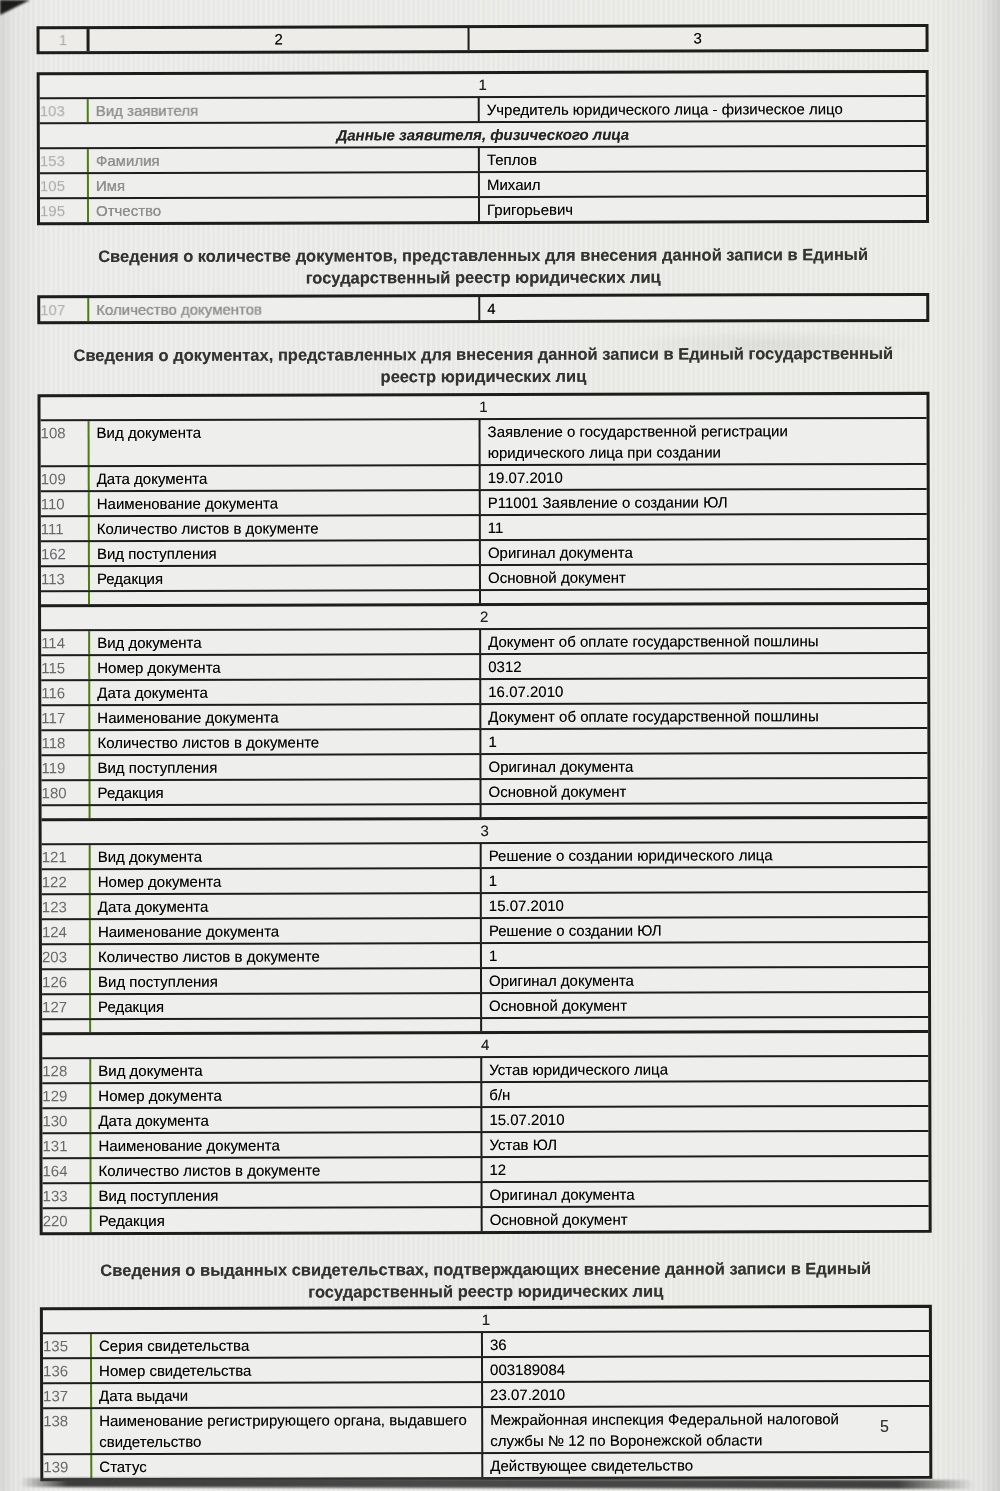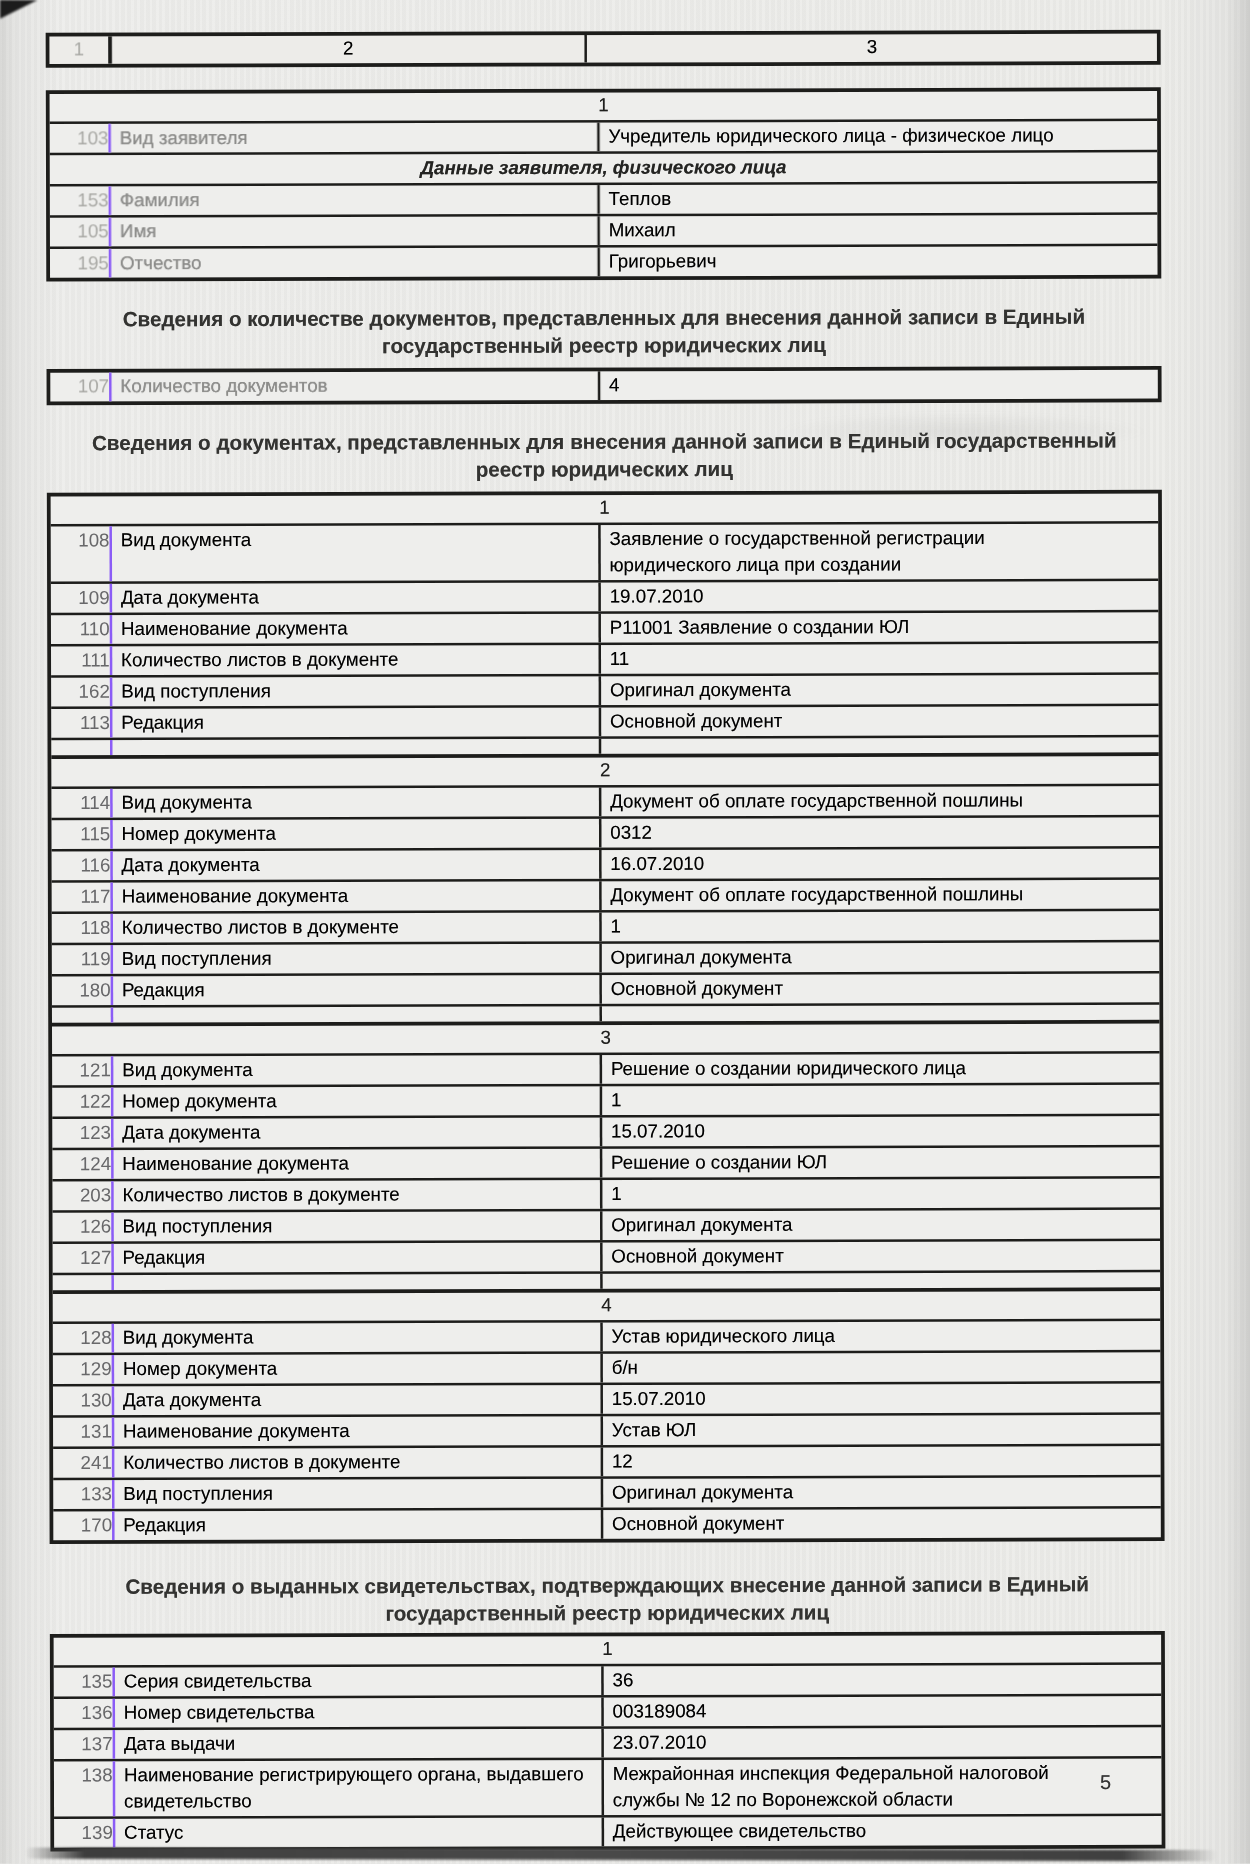--- a/index.html
+++ b/index.html
@@ -39,21 +39,21 @@
   .tbl{
     width:892px;margin-left:38px;box-sizing:border-box;
     border:3px solid #1d1d1b;background:#eeeeec;
     font-size:15px;
   }
   .trow{display:flex;border-bottom:2px solid #1d1d1b;min-height:23px;line-height:21px;box-sizing:border-box;}
   .trow:last-child{border-bottom:none;}
   .trow.ghead{display:block;text-align:center;min-height:20px;line-height:20px;padding:1px 0;color:#1f1f1d;}
   .trow.subhead{display:block;text-align:center;font-weight:bold;font-style:italic;padding:1px 0;color:#242422;}
   .trow.sep{min-height:15px;border-bottom:3px solid #1d1d1b;}
-  .cnum{flex:0 0 47px;border-right:2px solid #8b5cf6;text-align:right;padding:1px 0;color:#68686a;}
+  .cnum{flex:0 0 47px;border-right:2px solid #4d7c0f;text-align:left;padding:1px 0;color:#68686a;}
   .clabel{flex:0 0 378px;border-right:2px solid #1d1d1b;padding:1px 4px 1px 7px;}
   .cvalue{flex:1;padding:1px 40px 1px 7px;}
   .txt{text-shadow:0 0 .5px rgba(40,40,40,.55);}
   .fadednum{color:#a9a9a5;filter:blur(.3px);}
   .fadedlabel{color:#8d8d8b;filter:blur(.25px);}
   
   .heading{
     width:892px;margin-left:38px;text-align:center;
     font-weight:bold;font-size:16.5px;line-height:22px;color:#333331;
     text-shadow:0 0 .5px rgba(40,40,40,.5);
@@ -284,31 +284,31 @@
           <div class="cnum">130</div>
           <div class="clabel txt">Дата документа</div>
           <div class="cvalue txt">15.07.2010</div>
         </div>
         <div class="trow">
           <div class="cnum">131</div>
           <div class="clabel txt">Наименование документа</div>
           <div class="cvalue txt">Устав ЮЛ</div>
         </div>
         <div class="trow">
-          <div class="cnum">241</div>
+          <div class="cnum">164</div>
           <div class="clabel txt">Количество листов в документе</div>
           <div class="cvalue txt">12</div>
         </div>
         <div class="trow">
           <div class="cnum">133</div>
           <div class="clabel txt">Вид поступления</div>
           <div class="cvalue txt">Оригинал документа</div>
         </div>
         <div class="trow">
-          <div class="cnum">170</div>
+          <div class="cnum">220</div>
           <div class="clabel txt">Редакция</div>
           <div class="cvalue txt">Основной документ</div>
         </div>
       </div>
 
     <div class="heading mt-h3">
       <span>Сведения о выданных свидетельствах, подтверждающих внесение данной записи в Единый</span><br>
       <span>государственный реестр юридических лиц</span>
     </div>
 

